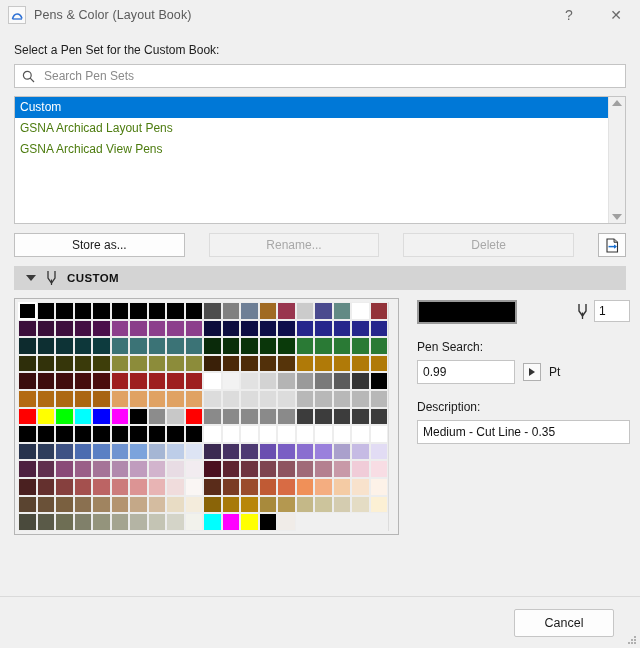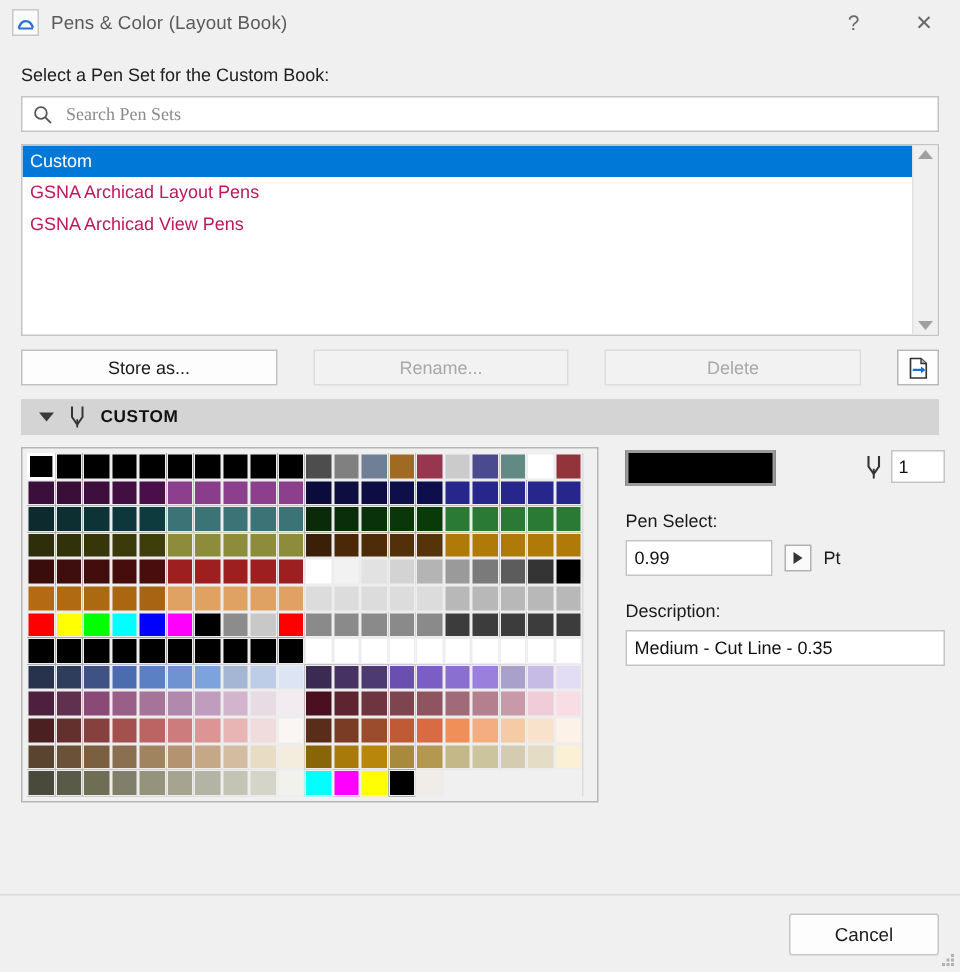--- a/index.html
+++ b/index.html
@@ -75,21 +75,21 @@
     margin-top: 7px;
     height: 24px;
     background: #fff;
     border: 1px solid #c4c4c4;
     display: flex; align-items: center;
     padding: 0 7px;
   }
   .search-box svg { flex: 0 0 auto; margin-right: 7px; }
   .search-input {
     border: 0; outline: 0; flex: 1;
-    font-family: Liberation Serif, serif;
+    font-family: Liberation Sans, sans-serif;
     font-size: 12px;
     background: transparent;
     color: #111;
   }
   .search-input::placeholder { color: #8a8a8a; }
 
   
   .list-wrap {
     margin-top: 8px;
     height: 128px;
@@ -100,21 +100,21 @@
   .list {
     flex: 1;
     overflow: hidden;
     padding: 0;
   }
   .list-item {
     height: 21px;
     line-height: 21px;
     padding-left: 5px;
     font-size: 12px;
-    color: #be185d;
+    color: #4d7c0f;
     cursor: default;
     white-space: nowrap;
   }
   .list-item.selected {
     background: #0078d7;
     color: #fff;
   }
   .scrollbar {
     width: 17px;
     background: #f0f0f0;
@@ -316,21 +316,21 @@
   .footer {
     position: absolute;
     left: 0; right: 0;
     bottom: 0;
     height: 52px;
     border-top: 1px solid #dadada;
     background: #f0f0f0;
     display: flex;
     align-items: center;
     justify-content: flex-end;
-    padding-right: 14px;
+    padding-right: 26px;
     gap: 12px;
   }
   .footer-btn {
     width: 100px; height: 28px;
     border: 1px solid #c6c6c6;
     background: #fdfdfd;
     border-radius: 2px;
     font-family: "Liberation Sans", sans-serif;
     font-size: 12.5px;
     color: #1a1a1a;
@@ -685,21 +685,21 @@
         <div class="color-preview" id="color-preview" style="background: rgb(0, 0, 0);"></div>
         <div class="pen-num-wrap">
           <svg width="13" height="17" viewBox="0 0 13 17">
             <path d="M3 1 V8 L6.5 13 L10 8 V1" stroke="#333" stroke-width="1.4" fill="none"></path>
             <line x1="6.5" y1="9.5" x2="6.5" y2="16" stroke="#333" stroke-width="1.3"></line>
           </svg>
           <input class="pen-num" type="text" value="1" style="">
         </div>
       </div>
 
-      <div class="det-label">Pen Select:</div>
+      <div class="det-label">Pen Search:</div>
       <div class="det-inline">
         <input class="weight-input" type="text" value="0.99" style="">
         <div class="spin-btn">
           <div class="spin-tri"></div>
         </div>
         <span class="unit-label">Pt</span>
       </div>
 
       <div class="det-label">Description:</div>
       <input class="desc-input" type="text" value="Medium - Cut Line - 0.35" style="">

